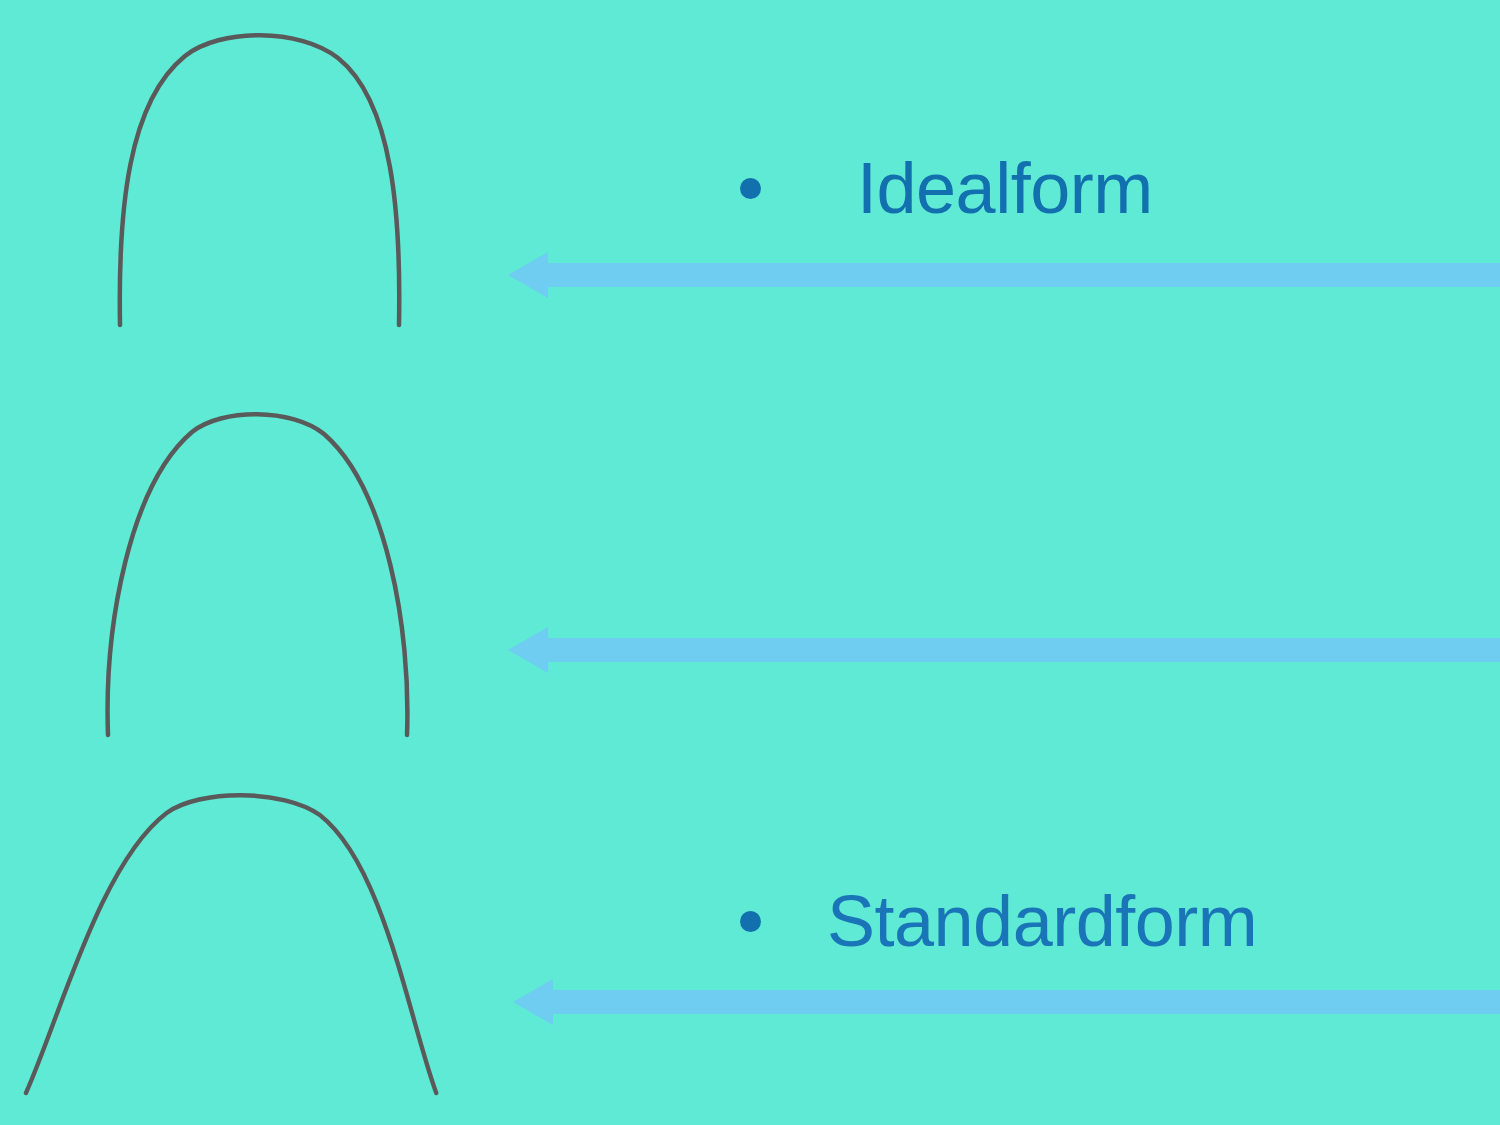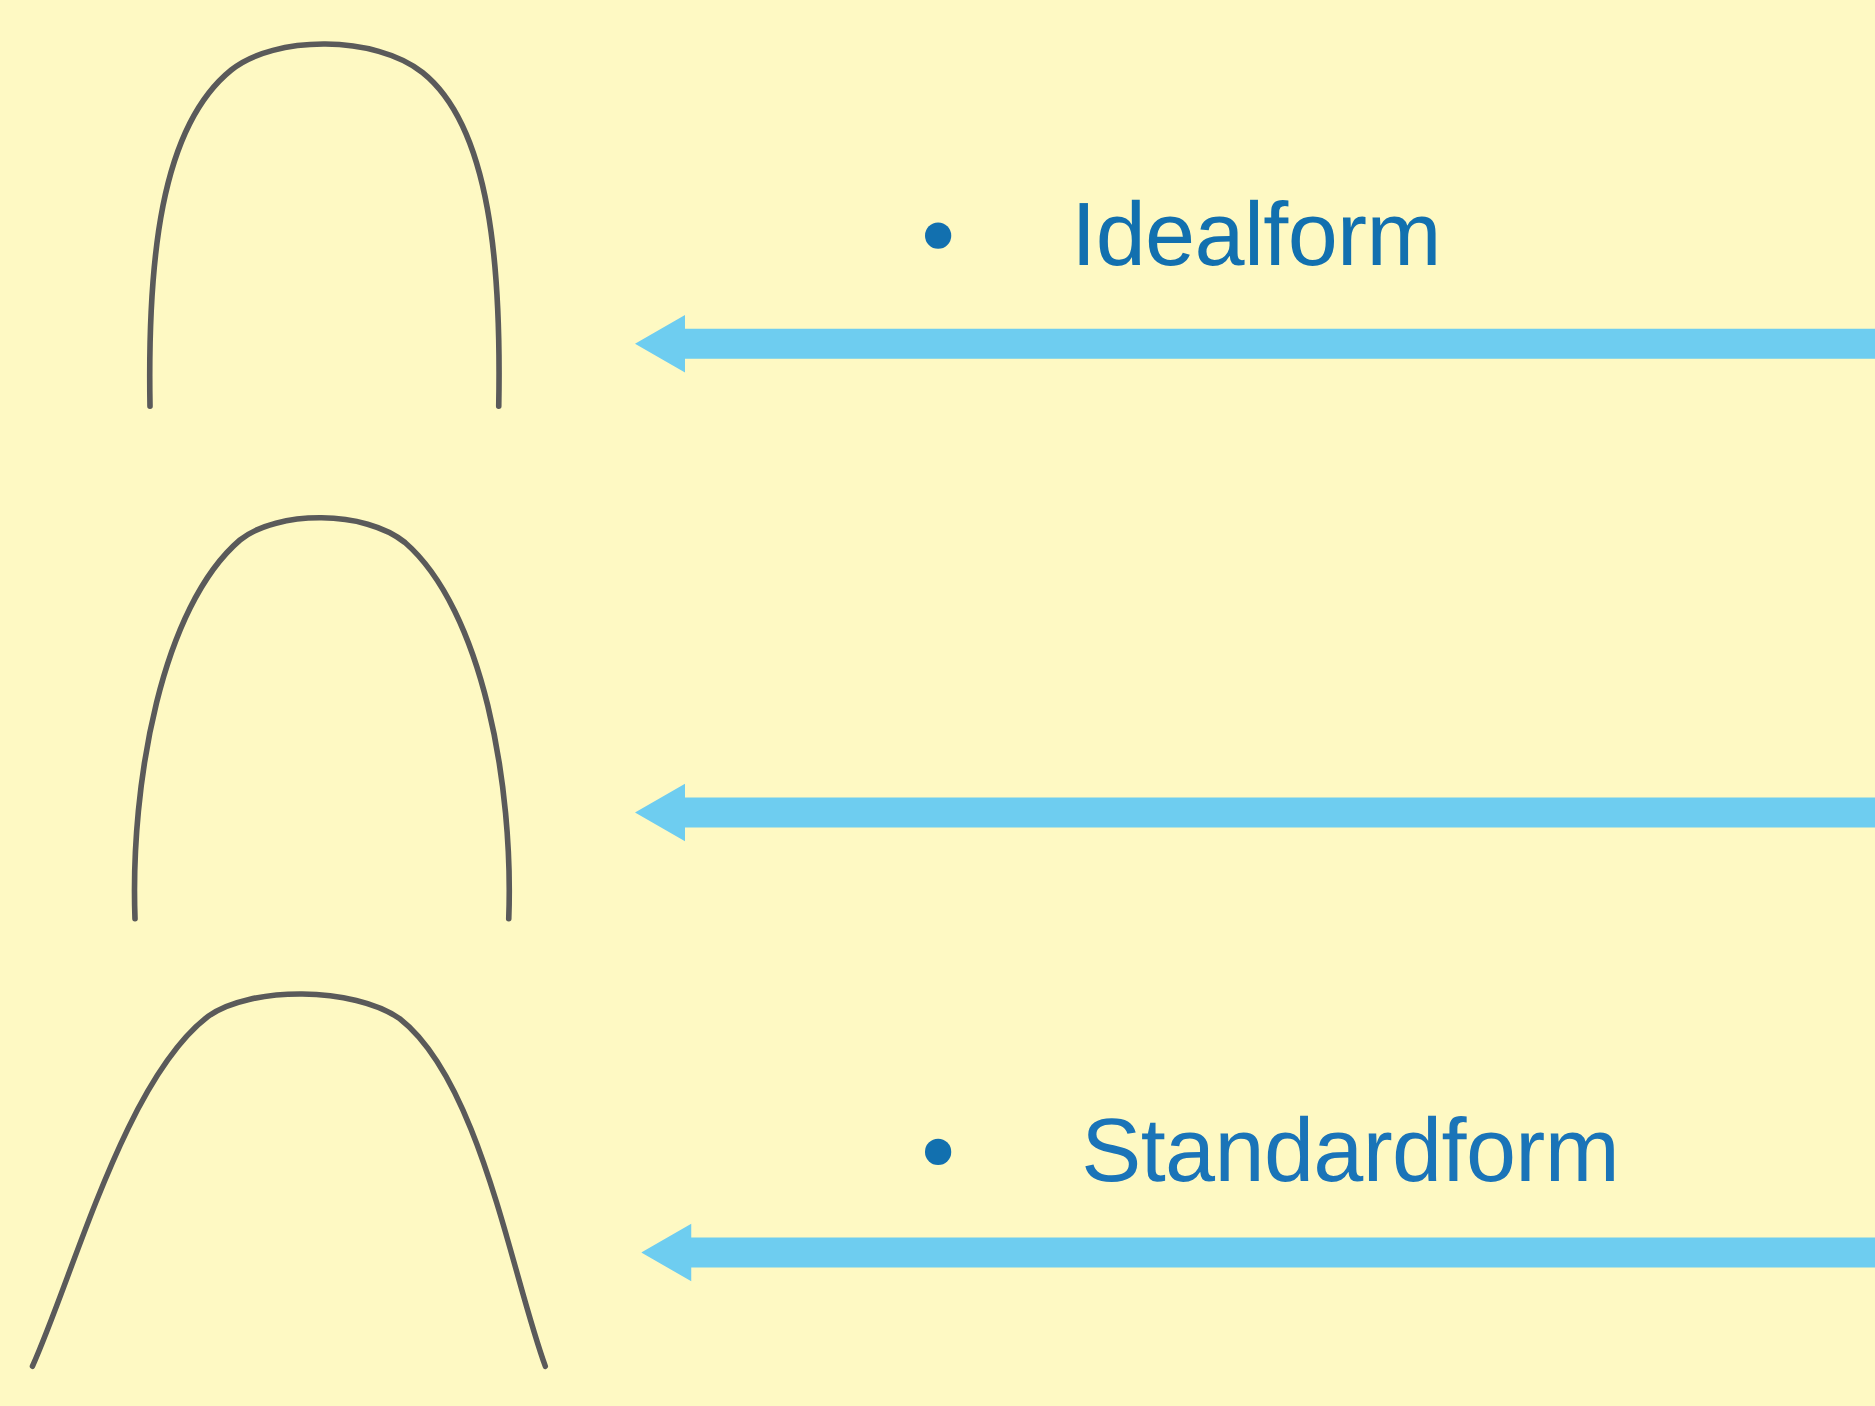--- a/index.html
+++ b/index.html
@@ -4,21 +4,21 @@
 <style>
   html, body {
     margin: 0;
     padding: 0;
     background: #ffffff;
   }
   #slide {
     position: relative;
     width: 1500px;
     height: 1125px;
-    background: #fef9c3;
+    background: #5eead4;
     overflow: hidden;
     font-family: "Liberation Sans", sans-serif;
   }
 
   
   .arch-figure {
     position: absolute;
     left: 0;
     width: 500px;
   }
@@ -61,21 +61,21 @@
     flex: 0 0 auto;
   }
   .bullet-label {
     font-size: 72px;
     line-height: 1;
     letter-spacing: -0.5px;
     font-weight: 400;
   }
   .bullet-gap-1 .bullet-label { margin-left: 96px; }
   .bullet-gap-2 .bullet-label { margin-left: 96px; }
-  .bullet-gap-3 .bullet-label { margin-left: 104px; }
+  .bullet-gap-3 .bullet-label { margin-left: 66px; }
 
   #bullet-item-1 { left: 740px; top: 152px; }
   #bullet-item-2 { left: 737px; top: 520px; }
   #bullet-item-3 { left: 740px; top: 885px; }
 </style>
 </head>
 <body>
 
 <div id="slide">
 

